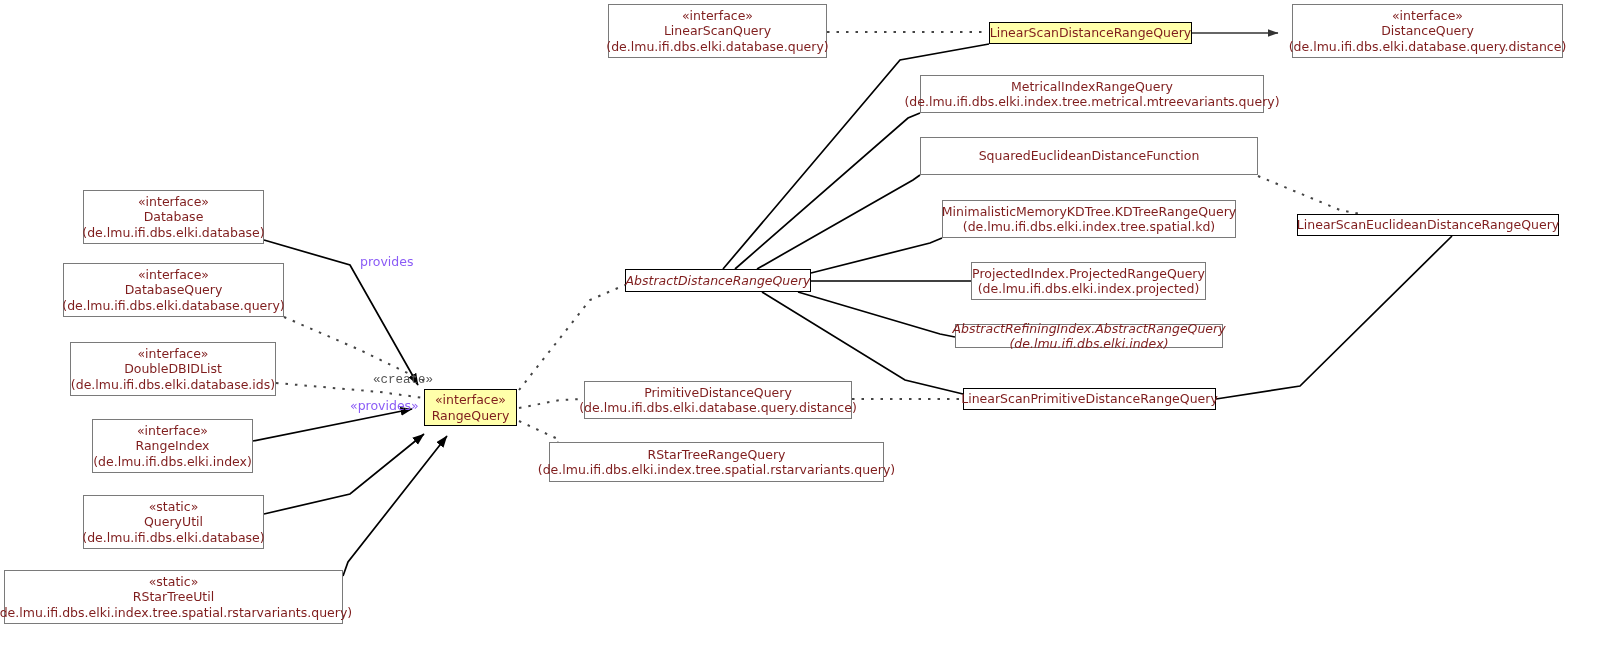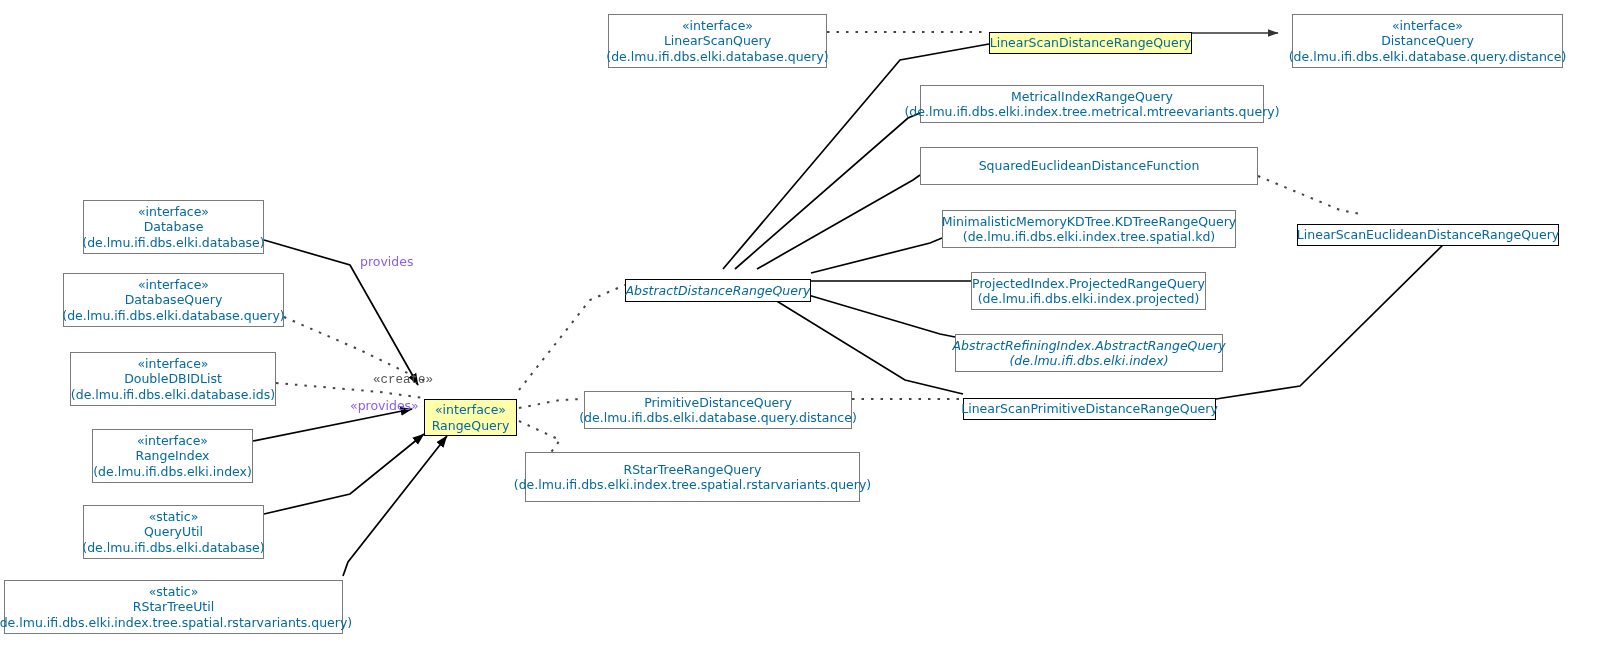--- a/index.html
+++ b/index.html
@@ -29,26 +29,25 @@
   .node {
     position: absolute;
     box-sizing: border-box;
     background: #ffffff;
     border: 1px solid #808080;
     display: flex;
     flex-direction: column;
     align-items: center;
     justify-content: center;
     text-align: center;
-    color: #0369a1;
+    color: #7f1d1d;
     font-size: 12.5px;
     line-height: 15.5px;
     white-space: nowrap;
     z-index: 5;
-    margin-top: 10px;
   }
   .node.plain {
     border-color: #7a7a7a;
   }
   .node.highlight {
     background: #ffffaa;
     border: 1px solid #000000;
   }
   .node.solidborder {
     border: 1px solid #000000;
@@ -173,32 +172,32 @@
       <div class="node solidborder" style="left: 1297px; top: 214px; width: 262px; height: 22px;">
         <span class="nm">LinearScanEuclideanDistanceRangeQuery</span>
       </div>
       <div class="node solidborder abstract" style="left: 625px; top: 269px; width: 186px; height: 23px;">
         <span class="nm">AbstractDistanceRangeQuery</span>
       </div>
       <div class="node plain" style="left: 971px; top: 262px; width: 235px; height: 38px;">
         <span class="nm">ProjectedIndex.ProjectedRangeQuery</span>
         <span class="pkg">(de.lmu.ifi.dbs.elki.index.projected)</span>
       </div>
-      <div class="node plain abstract" style="left: 955px; top: 324px; width: 268px; height: 38px;">
+      <div class="node plain abstract" style="left: 955px; top: 324px; width: 268px; height: 24px;">
         <span class="nm">AbstractRefiningIndex.AbstractRangeQuery</span>
         <span class="pkg">(de.lmu.ifi.dbs.elki.index)</span>
       </div>
       <div class="node plain" style="left: 584px; top: 381px; width: 268px; height: 38px;">
         <span class="nm">PrimitiveDistanceQuery</span>
         <span class="pkg">(de.lmu.ifi.dbs.elki.database.query.distance)</span>
       </div>
       <div class="node solidborder" style="left: 963px; top: 388px; width: 253px; height: 22px;">
         <span class="nm">LinearScanPrimitiveDistanceRangeQuery</span>
       </div>
-      <div class="node plain" style="left: 525px; top: 442px; width: 335px; height: 50px; justify-content: center;">
+      <div class="node plain" style="left: 549px; top: 442px; width: 335px; height: 40px; justify-content: center;">
         <span class="nm">RStarTreeRangeQuery</span>
         <span class="pkg">(de.lmu.ifi.dbs.elki.index.tree.spatial.rstarvariants.query)</span>
       </div>
       <div class="node highlight" style="left: 424px; top: 389px; width: 93px; height: 37px;">
         <span class="stereo">«interface»</span>
         <span class="nm">RangeQuery</span>
       </div>
       <div class="node plain" style="left: 83px; top: 190px; width: 181px; height: 54px;">
         <span class="stereo">«interface»</span>
         <span class="nm">Database</span>

